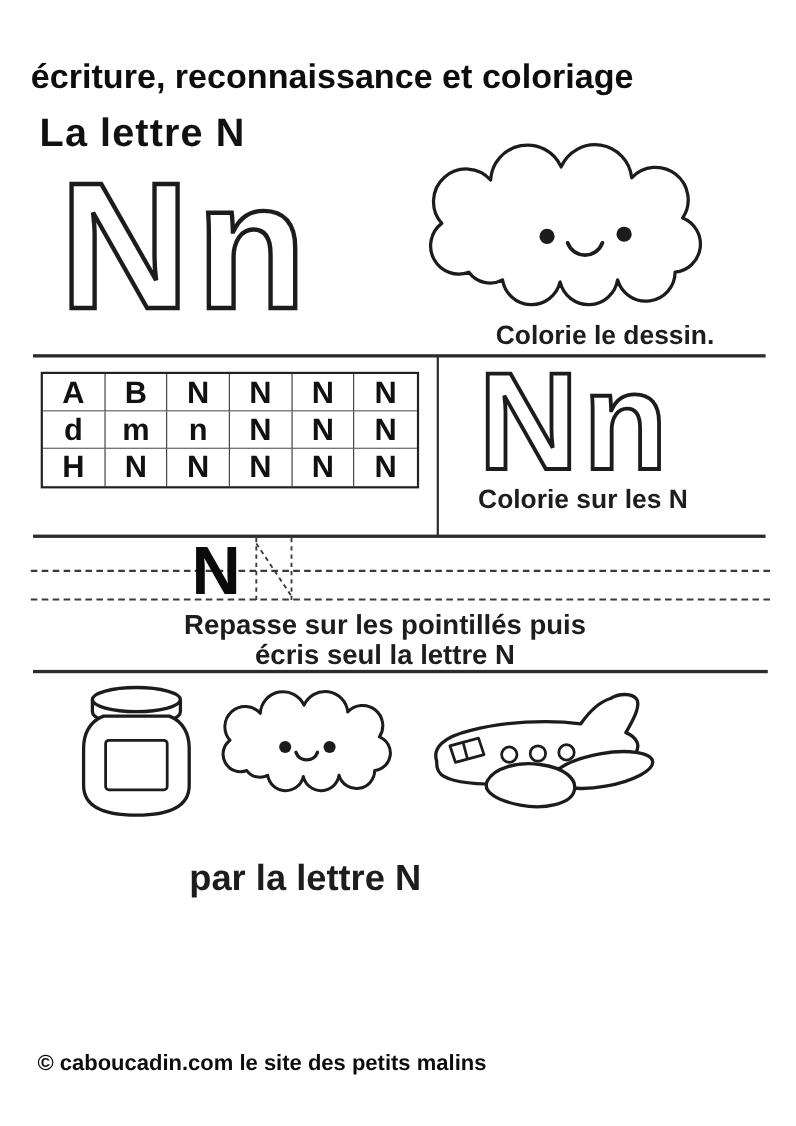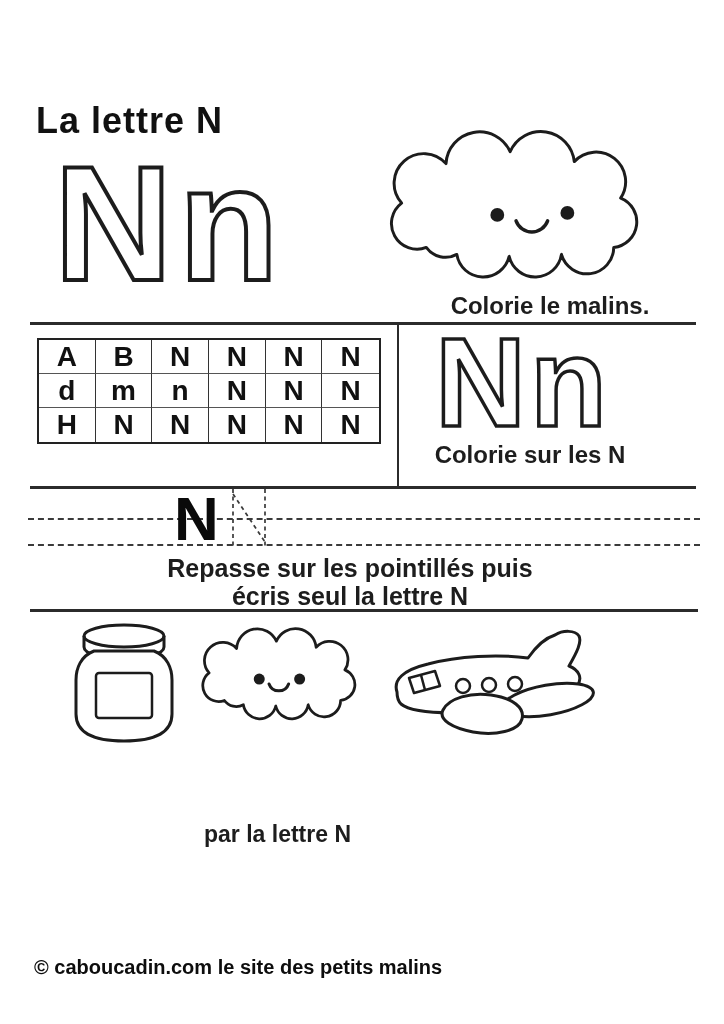--- a/index.html
+++ b/index.html
@@ -29,34 +29,35 @@
   .grid-cell:nth-child(n+13) { border-bottom:none; }
   .outline-text { fill:#ffffff; stroke:#1c1c1c; font-family:"Liberation Sans", sans-serif; font-weight:bold; }
   .footer-text { left:34px; top:956px; font-size:20px; font-weight:bold; color:#0d0d0d; }
   svg { display:block; }
 </style>
 </head>
 <body>
 
 <div class="page">
 
+  <div class="abs title-line" style="top:52px;">écriture, reconnaissance et coloriage</div>
 
   <div class="abs heading">La lettre N</div>
 
   <svg class="abs" style="left:50px; top:150px;" width="280" height="145">
     <text x="4" y="130" font-size="164" letter-spacing="6" stroke-width="4" class="outline-text">Nn</text>
   </svg>
 
   <svg class="abs" style="left:372px; top:124px;" width="296" height="168" viewBox="0 0 300 170">
     <path d="M 55,125 A 26,26 0 0 1 30,80 A 30,30 0 0 1 75,40 A 34,34 0 0 1 140,28 A 34,34 0 0 1 205,38 A 30,30 0 0 1 252,75 A 26,26 0 0 1 245,125 A 27,27 0 0 1 192,132 A 27,27 0 0 1 139,134 A 27,27 0 0 1 86,132 A 24,24 0 0 1 55,125 Z" fill="#fff" stroke="#1c1c1c" stroke-width="3" stroke-linejoin="round"></path>
     <circle cx="127" cy="92" r="7" fill="#1c1c1c"></circle>
     <circle cx="198" cy="90" r="7" fill="#1c1c1c"></circle>
     <path d="M 146,98 A 17,17 0 0 0 178,98" fill="none" stroke="#1c1c1c" stroke-width="3.5" stroke-linecap="round"></path>
   </svg>
-  <div class="abs caption" style="left:400px; top:292px; width:300px; font-size:24px;">Colorie le malins.</div>
+  <div class="abs caption" style="left:400px; top:292px; width:300px; font-size:24px;">Colorie le dessin.</div>
 
   <div class="abs hline" style="left:30px; top:322px; width:666px; height:2.5px;"></div>
   <div class="abs vline" style="left:397px; top:324px; width:2px; height:163px;"></div>
 
   <div class="abs grid-table">
     <div class="grid-cell">A</div>
     <div class="grid-cell">B</div>
     <div class="grid-cell">N</div>
     <div class="grid-cell">N</div>
     <div class="grid-cell">N</div>
@@ -123,17 +124,17 @@
       <ellipse cx="165" cy="74" rx="46" ry="15" transform="rotate(-10 165 74)"></ellipse>
       <path d="M 60,84 C 66,72 88,66 108,69 C 130,72 142,82 139,93 C 136,105 112,110 90,106 C 70,102 55,94 60,84 Z"></path>
       <path d="M 26,52 L 52,45 L 57,60 L 31,67 Z" stroke-width="2.5"></path>
       <line x1="38" y1="49" x2="42" y2="64" stroke-width="2.5"></line>
       <circle cx="80" cy="60" r="7" stroke-width="2.5"></circle>
       <circle cx="106" cy="59" r="7" stroke-width="2.5"></circle>
       <circle cx="132" cy="58" r="7" stroke-width="2.5"></circle>
     </g>
   </svg>
 
-  <div class="abs caption" style="left:30px; top:821px; width:495px; font-size:23px;">par la lettre N</div>
+  <div class="abs caption" style="left:30px; top:779px; width:495px; font-size:33px;">par la lettre N</div>
 
   <div class="abs footer-text">© caboucadin.com le site des petits malins</div>
 
 </div>
 
 </body></html>

